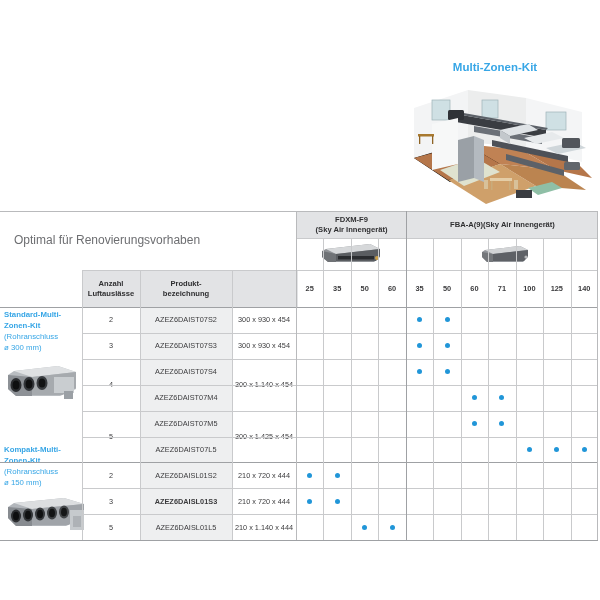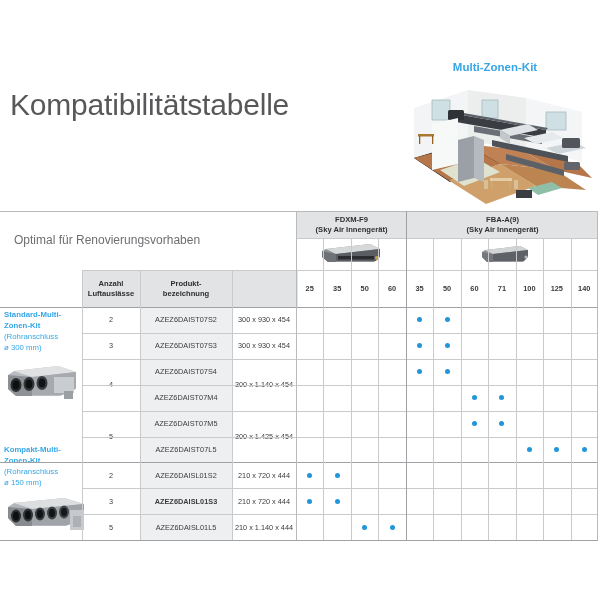--- a/index.html
+++ b/index.html
@@ -149,21 +149,20 @@
   }
 
   
   .unitimg { position: absolute; }
 </style>
 </head>
 <body>
 
 <div id="root">
 
-  <div class="page-title">Kompatibilitätstabelle</div>
   <div class="section-sub">Optimal für Renovierungsvorhaben</div>
 
   <div class="hero-label">Multi-Zonen-Kit</div>
   <div class="hero">
     <svg width="198" height="133" viewBox="0 0 198 133" xmlns="http://www.w3.org/2000/svg">
       <rect x="0" y="0" width="198" height="133" fill="#ffffff"></rect>
 
       <polygon points="18,30 72,12 72,64 18,80" fill="#f3f4f5"></polygon>
       <polygon points="72,12 130,20 130,70 72,64" fill="#eceded"></polygon>
       <polygon points="130,20 186,34 186,84 130,70" fill="#f4f5f6"></polygon>
@@ -222,21 +221,21 @@
     <div class="band-gray" style="left:296px; top:0px; width:302px; height:27px;"></div>
 
     <div class="band-gray" style="left:82px; top:59px; width:216px; height:37px;"></div>
 
     <div class="band-light" style="left:140px; top:96px; width:92px; height:233px;"></div>
 
     <div class="cell-txt grp-head" style="left:296px; top:0px; width:111px; height:27px; flex-direction:column;">
       <span>FDXM-F9</span>
       <span>(Sky Air Innengerät)</span>
     </div>
-    <div class="cell-txt grp-head" style="left:407px; top:0px; width:191px; height:27px; flex-direction:column;">
+    <div class="cell-txt grp-head" style="left:407px; top:0px; width:191px; height:27px; flex-direction:row;">
       <span>FBA-A(9)</span>
       <span>(Sky Air Innengerät)</span>
     </div>
 
     <div class="unitimg" style="left:322px; top:32px;">
       <svg width="60" height="23" viewBox="0 0 60 23" xmlns="http://www.w3.org/2000/svg">
         <polygon points="4,6 48,1 58,6 58,14 52,19 6,19 0,14 0,8" fill="#8f9296"></polygon>
         <polygon points="4,6 48,1 58,6 14,11" fill="#d6d8da"></polygon>
         <polygon points="0,8 14,11 14,19 6,19 0,14" fill="#6f7276"></polygon>
         <rect x="14" y="11" width="40" height="7" fill="#3c3f43"></rect>

